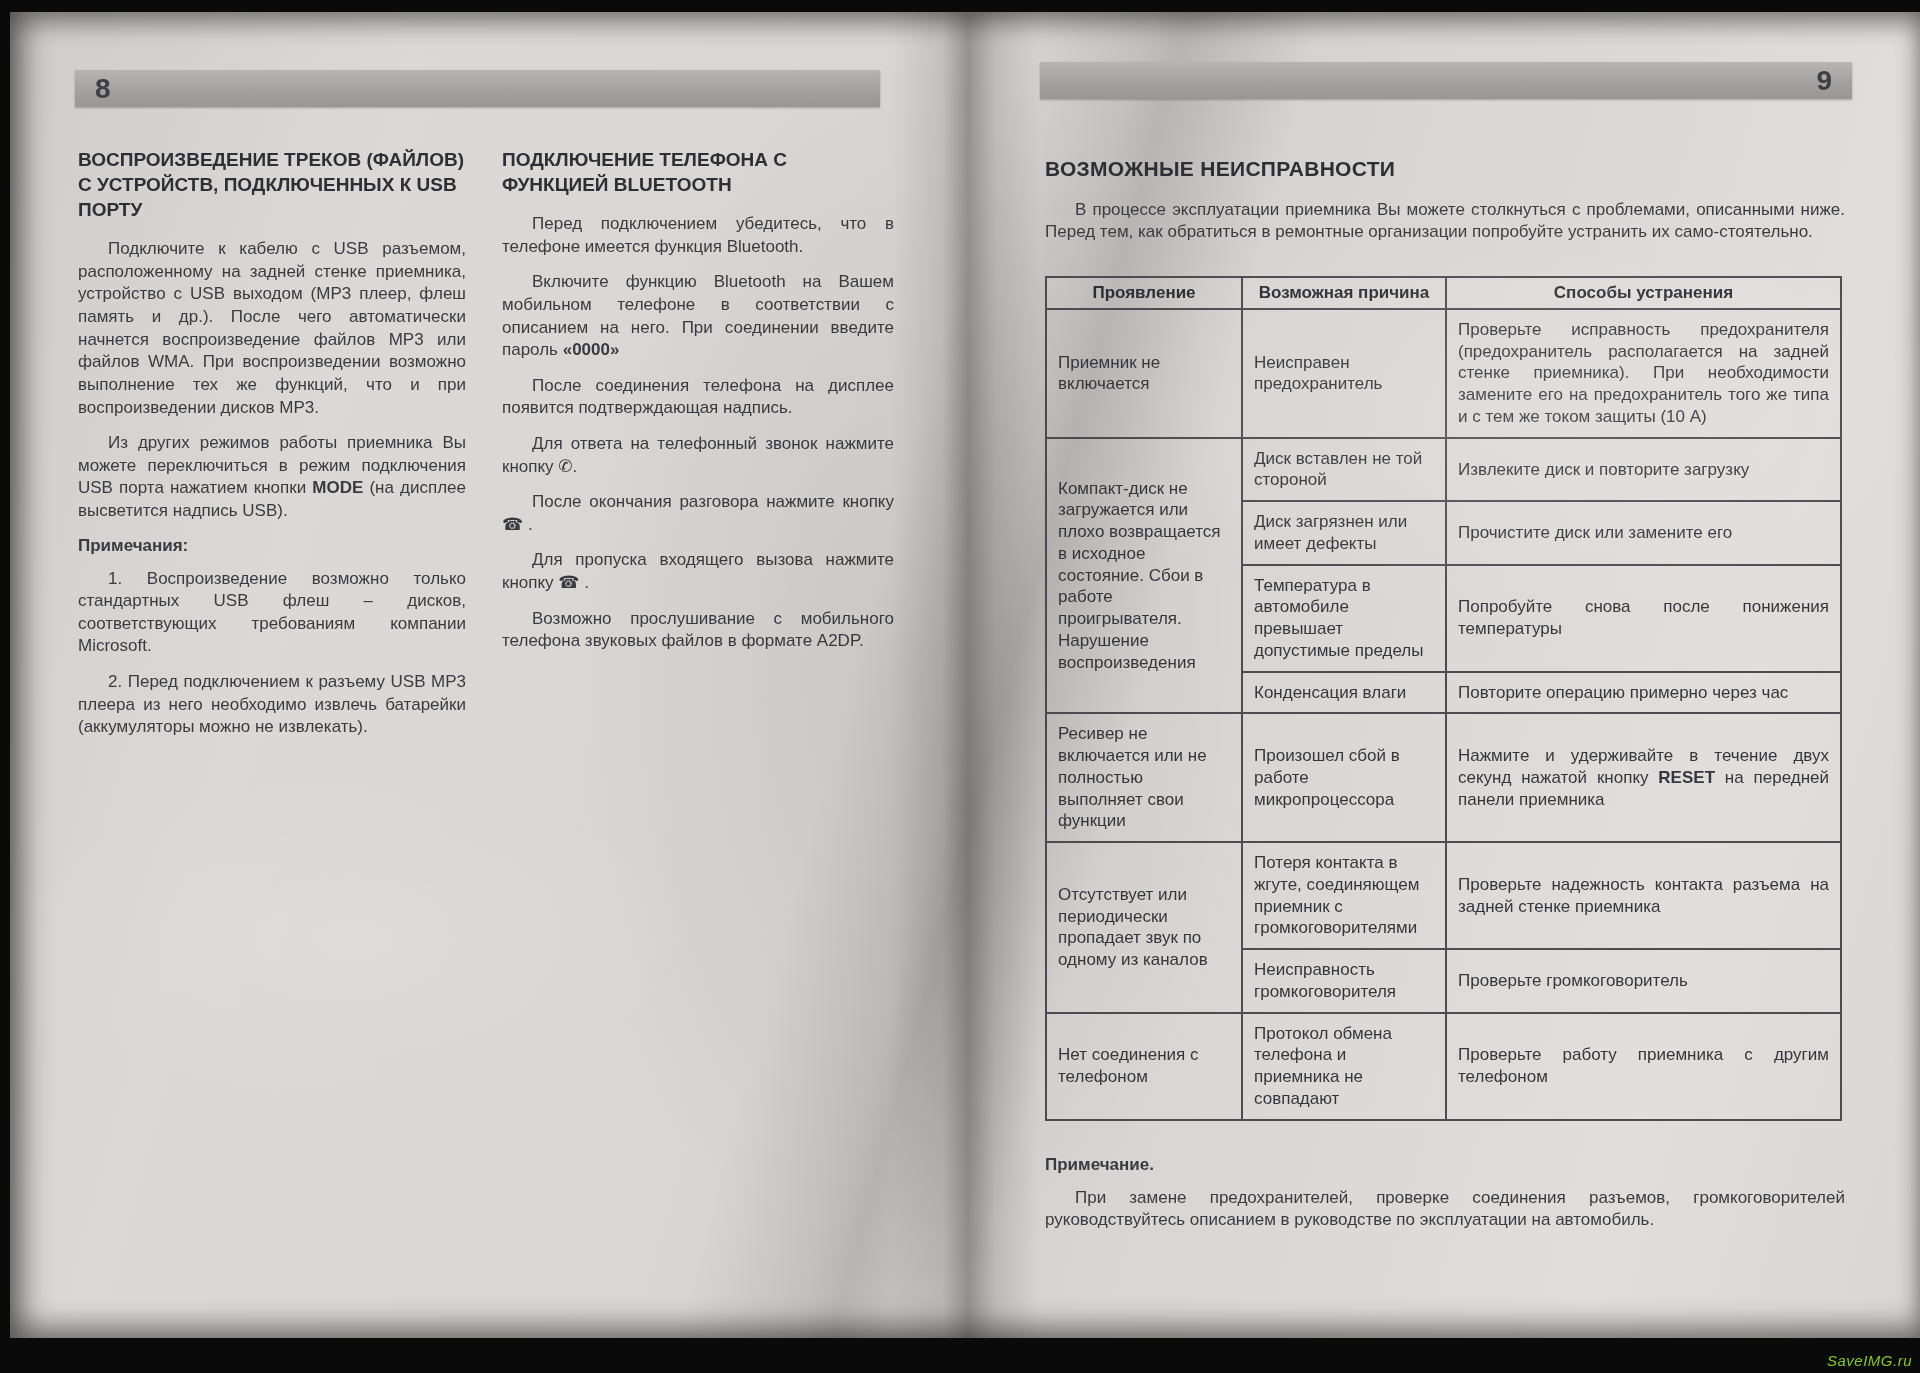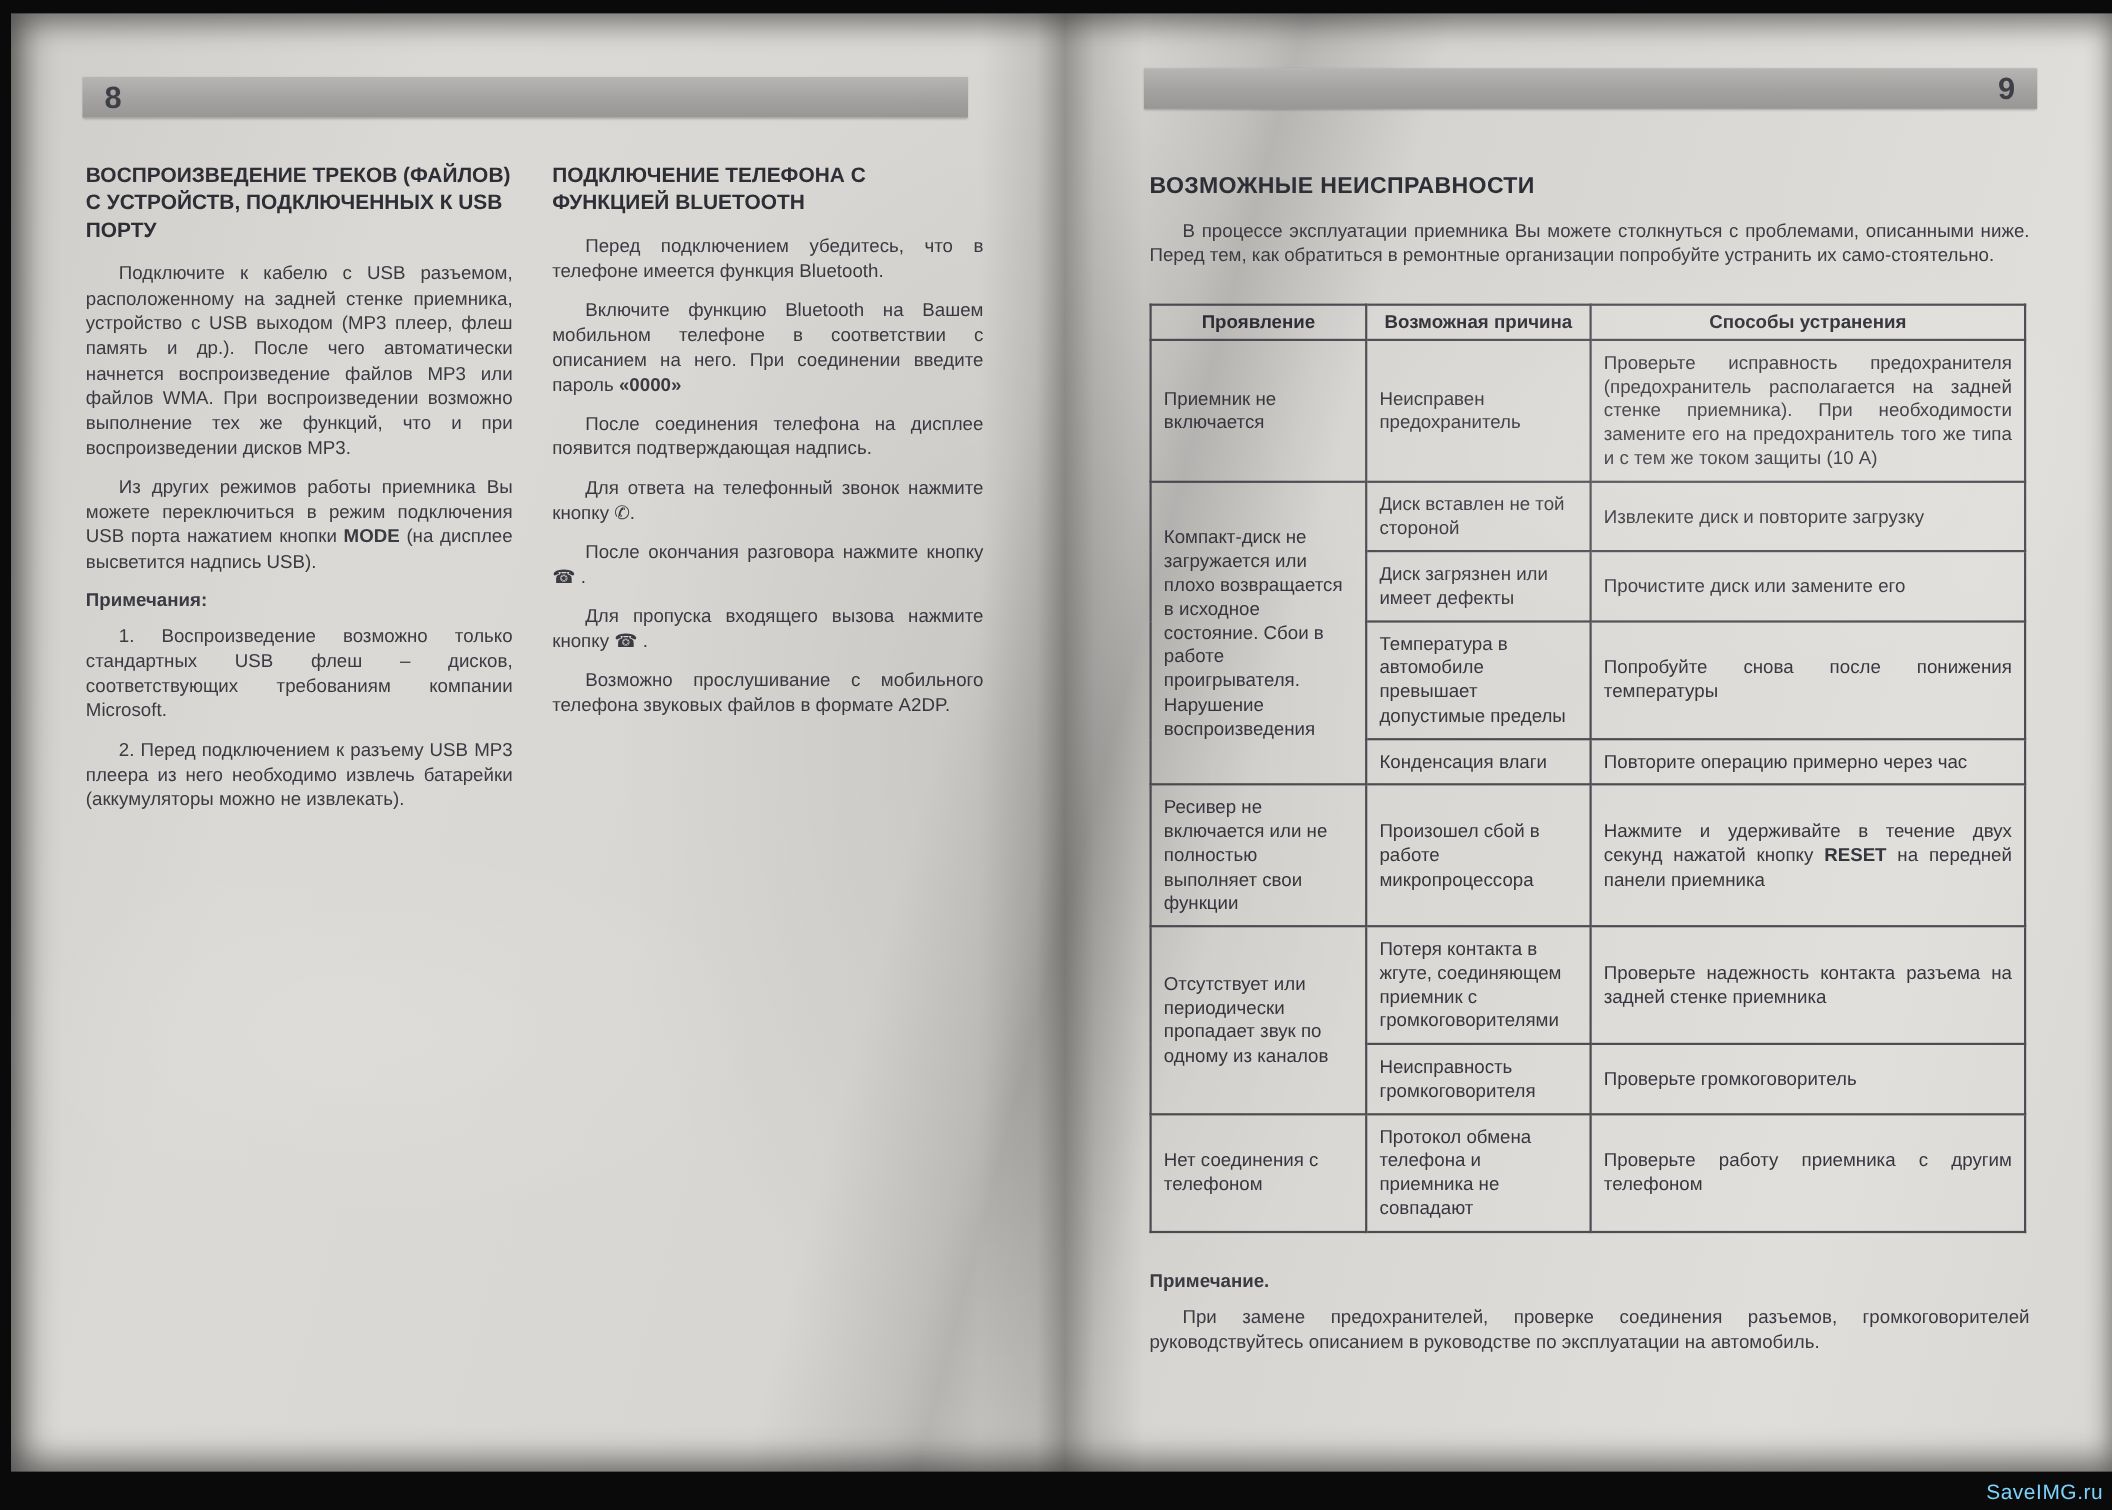--- a/index.html
+++ b/index.html
@@ -28,21 +28,21 @@
   .h1{font-size:19px;font-weight:bold;color:#2e2e36;line-height:1.32;margin:0 0 16px 0;}
   .h1-big{font-size:21px;letter-spacing:.3px;}
   .para{font-size:17px;line-height:1.33;margin:0 0 13px 0;text-indent:30px;text-align:justify;}
   .b{font-weight:bold;}
   .notes-h{font-size:17px;font-weight:bold;margin:10px 0 12px 0;}
   table{border-collapse:collapse;table-layout:fixed;width:795px;background:rgba(255,255,255,.04);}
   th,td{border:2px solid #4c4c52;}
   th{font-size:17px;font-weight:bold;color:#2e2e36;padding:5px 6px;text-align:center;background:rgba(255,255,255,.06);}
   td{font-size:17px;line-height:1.28;padding:9px 11px;vertical-align:middle;color:#36363e;}
   td.fix{text-align:justify;}
-  .watermark{position:absolute;right:8px;bottom:4px;font-size:19px;color:#7dd3fc;letter-spacing:.5px;}
+  .watermark{position:absolute;right:8px;bottom:4px;font-size:15px;color:#84cc16;letter-spacing:.5px;font-style:italic;}
   .frame-bottom{position:absolute;left:0;right:0;bottom:0;height:35px;background:#0a0a0a;}
   .frame-top{position:absolute;left:0;right:0;top:0;height:12px;background:#0a0a0a;}
   .frame-left{position:absolute;left:0;top:0;bottom:0;width:10px;background:#0a0a0a;}
 </style>
 </head>
 <body>
 
 <div class="spread">
 
   <div class="page page-left">

